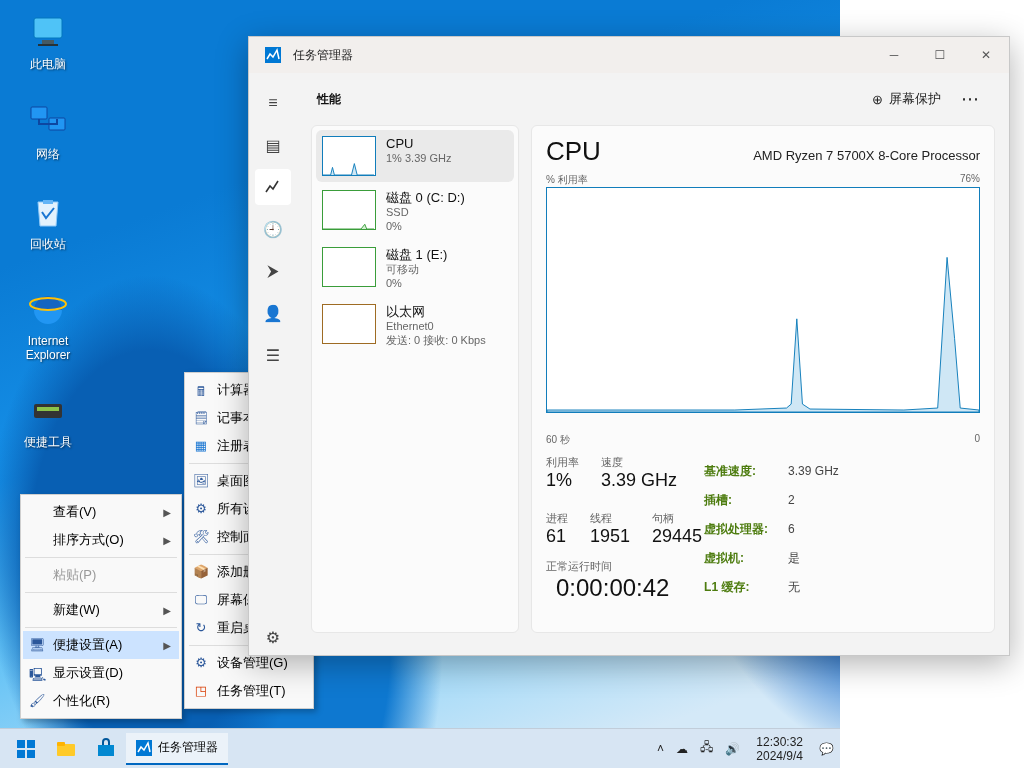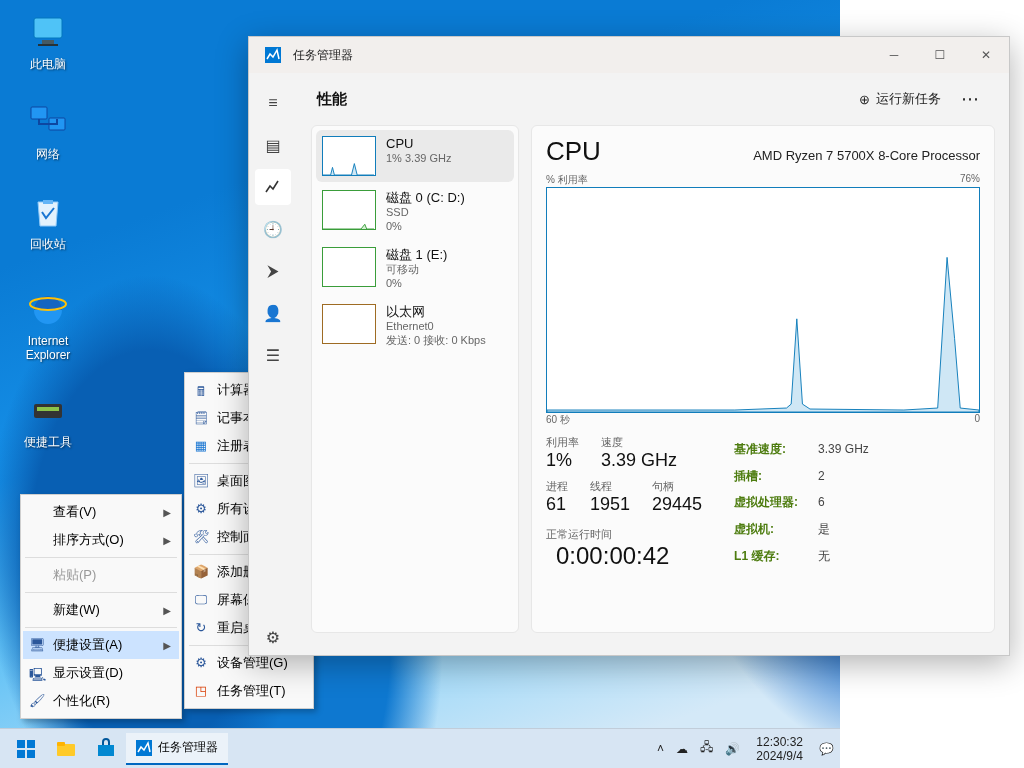--- a/index.html
+++ b/index.html
@@ -24,43 +24,43 @@
 .titlebar .title { font-size:12px; color:#222; }
 .titlebar .wbtns { margin-left:auto; display:flex; }
 .titlebar .wbtn { width:46px; height:36px; display:flex; align-items:center; justify-content:center; color:#555; font-size:12px; }
 .tmw-body { flex:1; display:flex; }
 .nav { width:48px; background:#f3f3f3; display:flex; flex-direction:column; align-items:center; padding-top:12px; gap:6px; }
 .nav .nb { width:36px; height:36px; border-radius:4px; display:flex; align-items:center; justify-content:center; color:#444; font-size:16px; }
 .nav .nb.sel { background:#fff; }
 .nav .gap { flex:1; }
 .main { flex:1; background:#f3f3f3; display:flex; flex-direction:column; }
 .topbar { height:52px; display:flex; align-items:center; padding:0 20px; }
-.topbar .sect { font-size:15px; font-weight:600; color:#111; }
+.topbar .sect { font-size:12px; font-weight:600; color:#111; }
 .topbar .spacer { flex:1; }
 .topbar .newtask { display:flex; align-items:center; gap:6px; font-size:13px; color:#222; padding:6px 10px; }
 .topbar .more { font-size:18px; padding:6px 10px; color:#222; }
 .content { flex:1; display:flex; padding:0 14px 22px 14px; gap:12px; }
 
 .plist { width:208px; background:#fbfbfb; border:1px solid #e7e7e7; border-radius:6px; padding:4px; display:flex; flex-direction:column; gap:2px; overflow:hidden; }
 .pitem { display:flex; gap:10px; padding:6px 6px; border-radius:6px; }
 .pitem.sel { background:#eaeaea; }
 .pitem .thumb { width:54px; height:40px; background:#fff; border:1px solid #117dbb; position:relative; overflow:hidden; }
 .pitem .thumb.purple{border-color:#8661c5} .pitem .thumb.green{border-color:#3a9d3a} .pitem .thumb.brown{border-color:#9e6b23}
 .pitem .pt { font-size:13px; color:#111; line-height:15px; }
 .pitem .ps { font-size:11px; color:#666; line-height:14px; }
 
 .detail { flex:1; background:#fbfbfb; border:1px solid #e7e7e7; border-radius:6px; padding:10px 14px; display:flex; flex-direction:column; }
 .dhead { display:flex; align-items:baseline; }
 .dhead .big { font-size:26px; color:#111; }
 .dhead .model { margin-left:auto; font-size:13px; color:#222; }
 .chlab { display:flex; justify-content:space-between; font-size:10px; color:#666; margin-top:6px; }
 .chart { height:226px; border:1px solid #117dbb; background:linear-gradient(to right,transparent 9.8%,#bcd4e6 10%,transparent 10.2%) 0 0/10% 100%,linear-gradient(to bottom,transparent 9.4%,#bcd4e6 10%,transparent 10.6%) 0 0/100% 10%,#fff; position:relative; overflow:hidden; }
 .chart svg { position:absolute; inset:0; width:100%; height:100%; }
-.chfoot { display:flex; justify-content:space-between; font-size:10px; color:#666; margin-top:0; }
-.stats { display:flex; gap:30px; margin-top:8px; }
+.chfoot { display:flex; justify-content:space-between; font-size:10px; color:#666; margin-top:20px; }
+.stats { display:flex; margin-top:8px; }
 .scol .lab { font-size:11px; color:#666; }
 .scol .val { font-size:18px; color:#111; }
 .uprow { margin-top:12px; font-size:11px; color:#666; }
 .upval { font-size:24px; color:#111;margin-left:10px; }
 .props { font-size:12px; color:#444; line-height:20px; }
 .props td:first-child{color:#4d7c0f; padding-right:18px;font-weight:bold;}
 
 .taskbar { position:absolute; left:0; right:0; bottom:0; height:40px; background:#d7e5f3; display:flex; align-items:center; padding:0 6px; border-top:1px solid rgba(0,0,0,.1); }
 .taskbar .tb-icon { width:40px; height:40px; display:flex; align-items:center; justify-content:center; }
 .taskbar .tb-app { height:32px; padding:0 10px; display:flex; align-items:center; gap:6px; font-size:12px; }
@@ -240,21 +240,21 @@
         <div class="nb">☰</div>
         <div class="gap"></div>
         <div class="nb">⚙</div>
       </div>
       <div class="main">
         <div class="topbar">
           <span class="sect">性能</span>
           <span class="spacer"></span>
           <div class="newtask">
               <span>⊕</span>
-              <span>运行新任务</span>
+              <span>屏幕保护</span>
             </div>
           <div class="more">⋯</div>
         </div>
         <div class="content">
           <div class="plist">
             <div class="pitem sel">
               <div class="thumb">
                   <svg class="thumb-spark" viewBox="0 0 54 20" preserveAspectRatio="none">
                     <path d="M0 20 L8 20 L10 12 L12 20 L30 20 L33 8 L36 20 L54 20" stroke="#117dbb" fill="#cfe7f5"></path>
                   </svg>
@@ -316,21 +316,21 @@
                 <div style="display:flex;gap:22px">
                   <div class="scol">
                       <div class="lab">利用率</div>
                       <div class="val">1%</div>
                     </div>
                   <div class="scol">
                       <div class="lab">速度</div>
                       <div class="val">3.39 GHz</div>
                     </div>
                 </div>
-                <div style="display:flex;gap:22px;margin-top:8px">
+                <div style="display:flex;gap:22px;margin-top:20px">
                   <div class="scol">
                       <div class="lab">进程</div>
                       <div class="val">61</div>
                     </div>
                   <div class="scol">
                       <div class="lab">线程</div>
                       <div class="val">1951</div>
                     </div>
                   <div class="scol">
                       <div class="lab">句柄</div>

